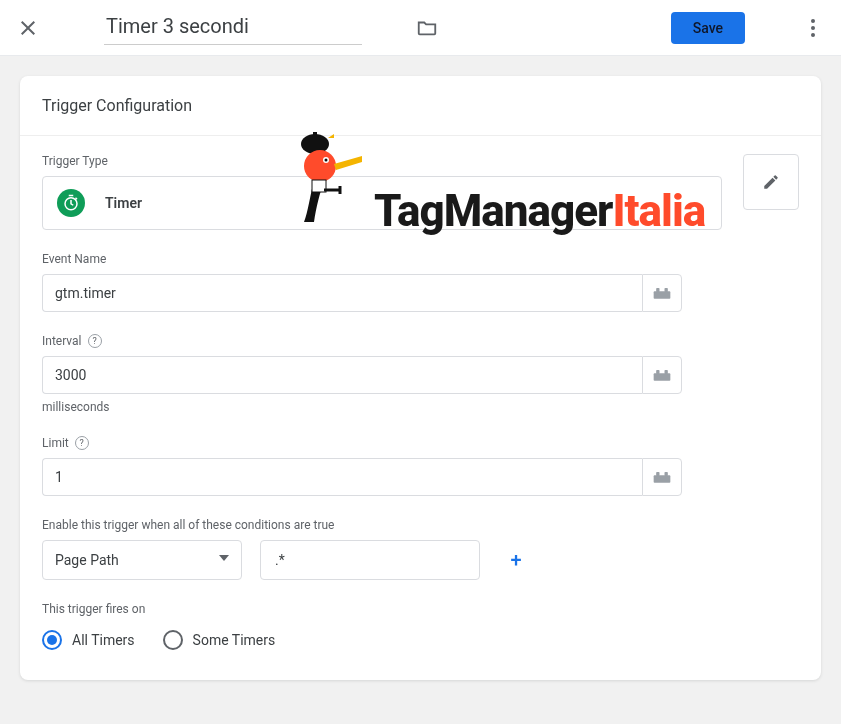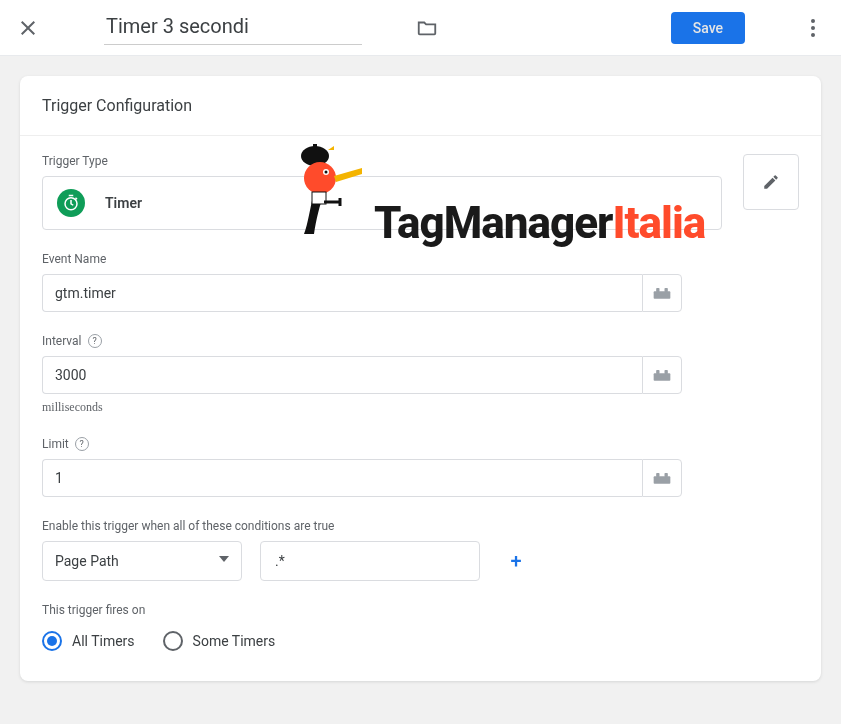--- a/index.html
+++ b/index.html
@@ -9,21 +9,21 @@
     padding: 0 16px; border-bottom: 1px solid #e8eaed; gap: 44px;
   }
   .close-x { width: 24px; height: 24px; color: #5f6368; cursor: pointer; margin-right: 20px; flex: 0 0 auto; }
   .title-input {
     font-size: 20px; color: #3c4043; border: none; outline: none;
     border-bottom: 1px solid #ccc; padding: 4px 2px 6px 2px; min-width: 150px;
   }
   .folder-icon { width: 22px; height: 22px; color: #5f6368; margin-left: 10px; cursor: pointer; flex: 0 0 auto; }
   .spacer { flex: 1; }
   .save-btn {
-    background: #1a73e8; color: #e5e5e5; border: none; border-radius: 4px;
+    background: #1a73e8; color: #0f172a; border: none; border-radius: 4px;
     font-size: 14px; font-weight: 500; padding: 8px 22px; cursor: pointer; margin-right: 12px;
   }
   .kebab { width: 24px; height: 24px; color: #5f6368; cursor: pointer; flex: 0 0 auto; }
   .panel {
     margin: 20px; background: #fff; border-radius: 8px;
     box-shadow: 0 1px 3px rgba(60,64,67,.15);
     padding-bottom: 30px;
     position: relative;
   }
   .panel-title { font-size: 16px; color: #3c4043; padding: 20px 22px 20px 22px; border-bottom: 1px solid #eee; }
@@ -38,35 +38,35 @@
     width: 28px; height: 28px; border-radius: 50%; background: #0f9d58; display: flex; align-items: center; justify-content: center; margin-right: 20px;
   }
   .timer-badge svg { width: 18px; height: 18px; fill: #fff; }
   .trigger-type-name { font-size: 14px; font-weight: 600; color: #3c4043; }
   .edit-box {
     position: absolute; right: 22px; top: 18px; width: 56px; height: 56px;
     border: 1px solid #dadce0; border-radius: 4px; display: flex; align-items: center; justify-content: center; cursor: pointer; background: #fff;
   }
   .edit-box svg { width: 18px; height: 18px; fill: #5f6368; }
   .overlay-logo {
-    position: absolute; left: 260px; top: 62px; pointer-events: none; z-index: 3;
+    position: absolute; left: 260px; top: 50px; pointer-events: none; z-index: 3;
   }
   .logo-text { font-size: 44px; font-weight: 800; letter-spacing: -1px; }
   .logo-text .a { color: #1a1a1a; }
   .logo-text .b { color: #ff4b2b; }
   .field-row { display: flex; align-items: stretch; max-width: 640px; border-radius: 15px; }
   .text-field {
     flex: 1; border: 1px solid #dadce0; border-right: none; border-radius: 4px 0 0 4px;
     padding: 10px 12px; font-size: 14px; color: #3c4043; outline: none;
   }
   .var-picker {
     width: 40px; border: 1px solid #dadce0; border-radius: 0 4px 4px 0; display: flex; align-items: center; justify-content: center; cursor: pointer; color: #80868b;
   }
   .var-picker svg { width: 20px; height: 14px; fill: #9aa0a6; }
-  .subtext { font-size: 12px; color: #5f6368; margin-top: 6px; font-family: Liberation Serif, serif; }
+  .subtext { font-size: 12px; color: #5f6368; margin-top: 6px; }
   .cond-row { display: flex; gap: 18px; align-items: stretch; }
   .select-like, .cond-input {
     border: 1px solid #dadce0; border-radius: 4px; padding: 10px 12px; font-size: 14px; color: #3c4043;
     display: flex; align-items: center; justify-content: space-between; cursor: pointer; background: #fff;
   }
   .select-like { width: 200px; }
   .select-like.wide { width: 250px; }
   .cond-input { width: 220px; cursor: text; }
   .cond-input input { border: none; outline: none; font-size: 14px; width: 100%; color: #3c4043; }
   .chev { width: 10px; height: 10px; border-left: 5px solid transparent; border-right: 5px solid transparent; border-top: 6px solid #5f6368; margin-left: 8px; }

